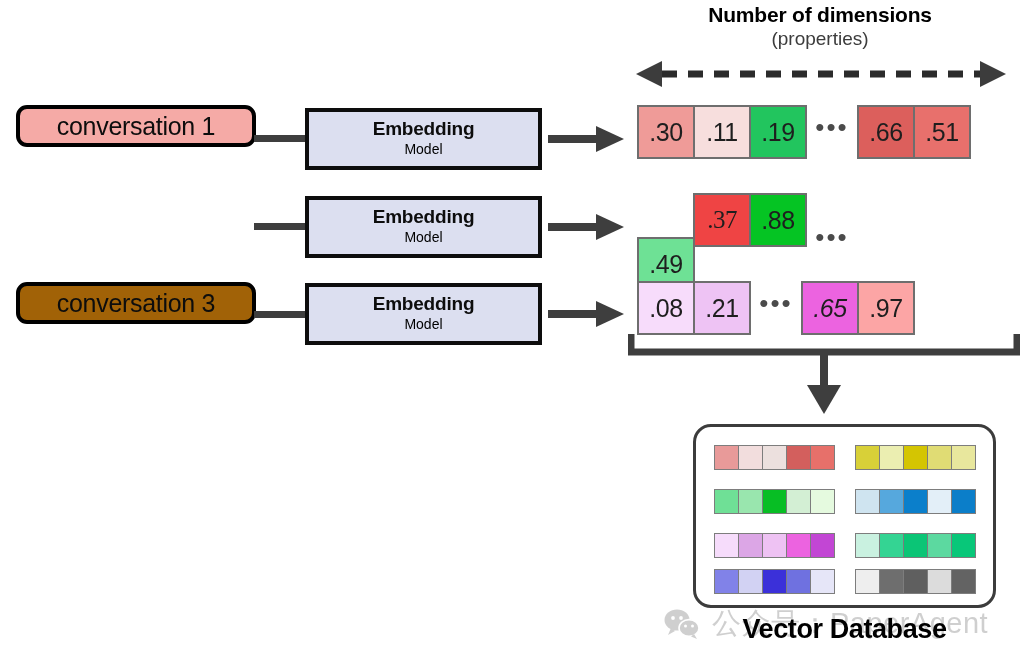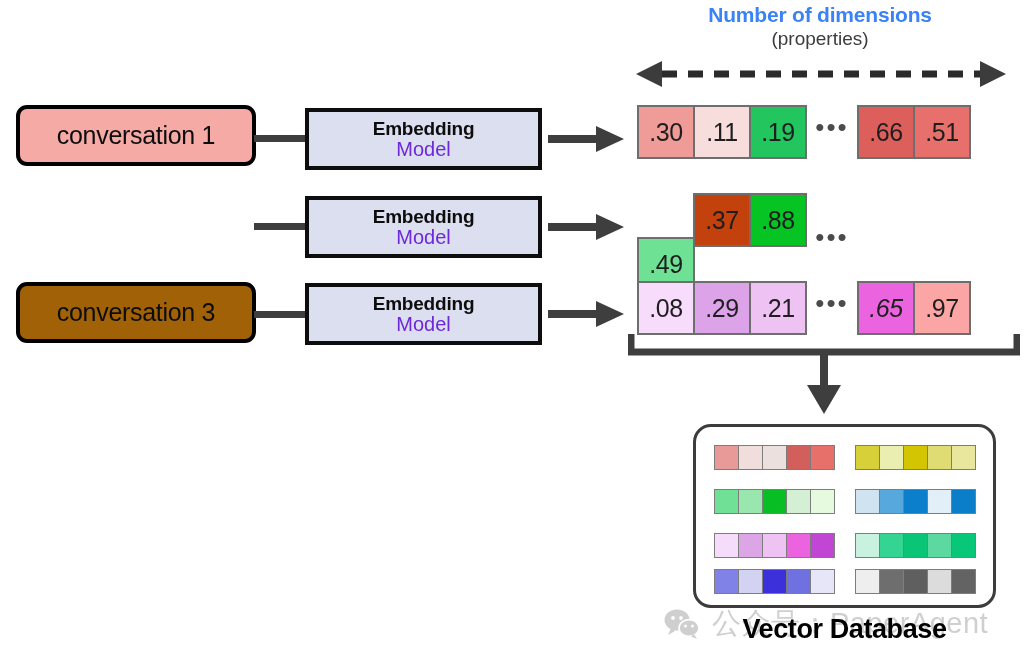--- a/index.html
+++ b/index.html
@@ -23,21 +23,21 @@
   #dim-header {
     position: absolute;
     left: 620px;
     top: 2px;
     width: 400px;
     text-align: center;
   }
   #dim-title {
     font-size: 21px;
     font-weight: bold;
-    color: #3b82f6;
+    color: #000000;
     letter-spacing: -0.2px;
     line-height: 25px;
   }
   #dim-sub {
     font-size: 19px;
     font-weight: normal;
     color: #3c3c3c;
     line-height: 23px;
   }
 
@@ -48,21 +48,21 @@
     top: 60px;
     width: 370px;
     height: 28px;
   }
 
   
   .conv-box {
     position: absolute;
     left: 16px;
     width: 240px;
-    height: 61px;
+    height: 42px;
     border: 4px solid #000000;
     border-radius: 11px;
     box-sizing: border-box;
     display: flex;
     align-items: center;
     justify-content: center;
   }
   .conv-label {
     font-size: 25px;
     color: #0d0d0d;
@@ -94,22 +94,22 @@
     justify-content: center;
   }
   .emb-title {
     font-size: 19px;
     font-weight: bold;
     color: #0d0d0d;
     line-height: 21px;
     letter-spacing: -0.2px;
   }
   .emb-sub {
-    font-size: 20px;
-    color: #6d28d9;
+    font-size: 14px;
+    color: #000000;
     line-height: 21px;
   }
 
   
   .flow-arrow {
     position: absolute;
     left: 548px;
     width: 76px;
     height: 26px;
   }
@@ -264,42 +264,41 @@
     <span class="emb-title">Embedding</span>
     <span class="emb-sub">Model</span>
   </div>
   <svg class="flow-arrow" style="top:214px;" viewBox="0 0 76 26">
     <rect x="0" y="9" width="52" height="8" fill="#3e3e3e"></rect>
     <polygon points="76,13 48,0 48,26" fill="#3e3e3e"></polygon>
   </svg>
   <div class="vec-row" style="left:637px; top:193px;">
     <div class="vec-group">
       <div class="vec-cell" style="background: rgb(110, 225, 149); margin-top: 44px;">.49</div>
-      <div class="vec-cell" style="background: #c2410c;">.37</div>
+      <div class="vec-cell" style="background: #ef4444; font-family: Liberation Serif, serif;">.37</div>
       <div class="vec-cell" style="background: rgb(5, 196, 35);">.88</div>
     </div>
     <div class="vec-dots">•••</div>
   </div>
 
   <div class="conv-box" style="top: 282px; background: #a16207;">
     <span class="conv-label">conversation 3</span>
   </div>
   <div class="conn-line" style="top:311px;"></div>
   <div class="emb-box" style="top:283px;">
     <span class="emb-title">Embedding</span>
     <span class="emb-sub">Model</span>
   </div>
   <svg class="flow-arrow" style="top:301px;" viewBox="0 0 76 26">
     <rect x="0" y="9" width="52" height="8" fill="#3e3e3e"></rect>
     <polygon points="76,13 48,0 48,26" fill="#3e3e3e"></polygon>
   </svg>
   <div class="vec-row" style="left:637px; top:281px;">
     <div class="vec-group">
       <div class="vec-cell" style="background: rgb(247, 220, 251);">.08</div>
-      <div class="vec-cell" style="background: rgb(221, 163, 232);">.29</div>
       <div class="vec-cell" style="background: rgb(238, 195, 244);">.21</div>
     </div>
     <div class="vec-dots">•••</div>
     <div class="vec-group">
       <div class="vec-cell" style="background: rgb(236, 99, 224); font-style: italic;">.65</div>
       <div class="vec-cell" style="background: #fca5a5;">.97</div>
     </div>
   </div>
 
   <svg id="bracket" viewBox="0 0 392 24">

